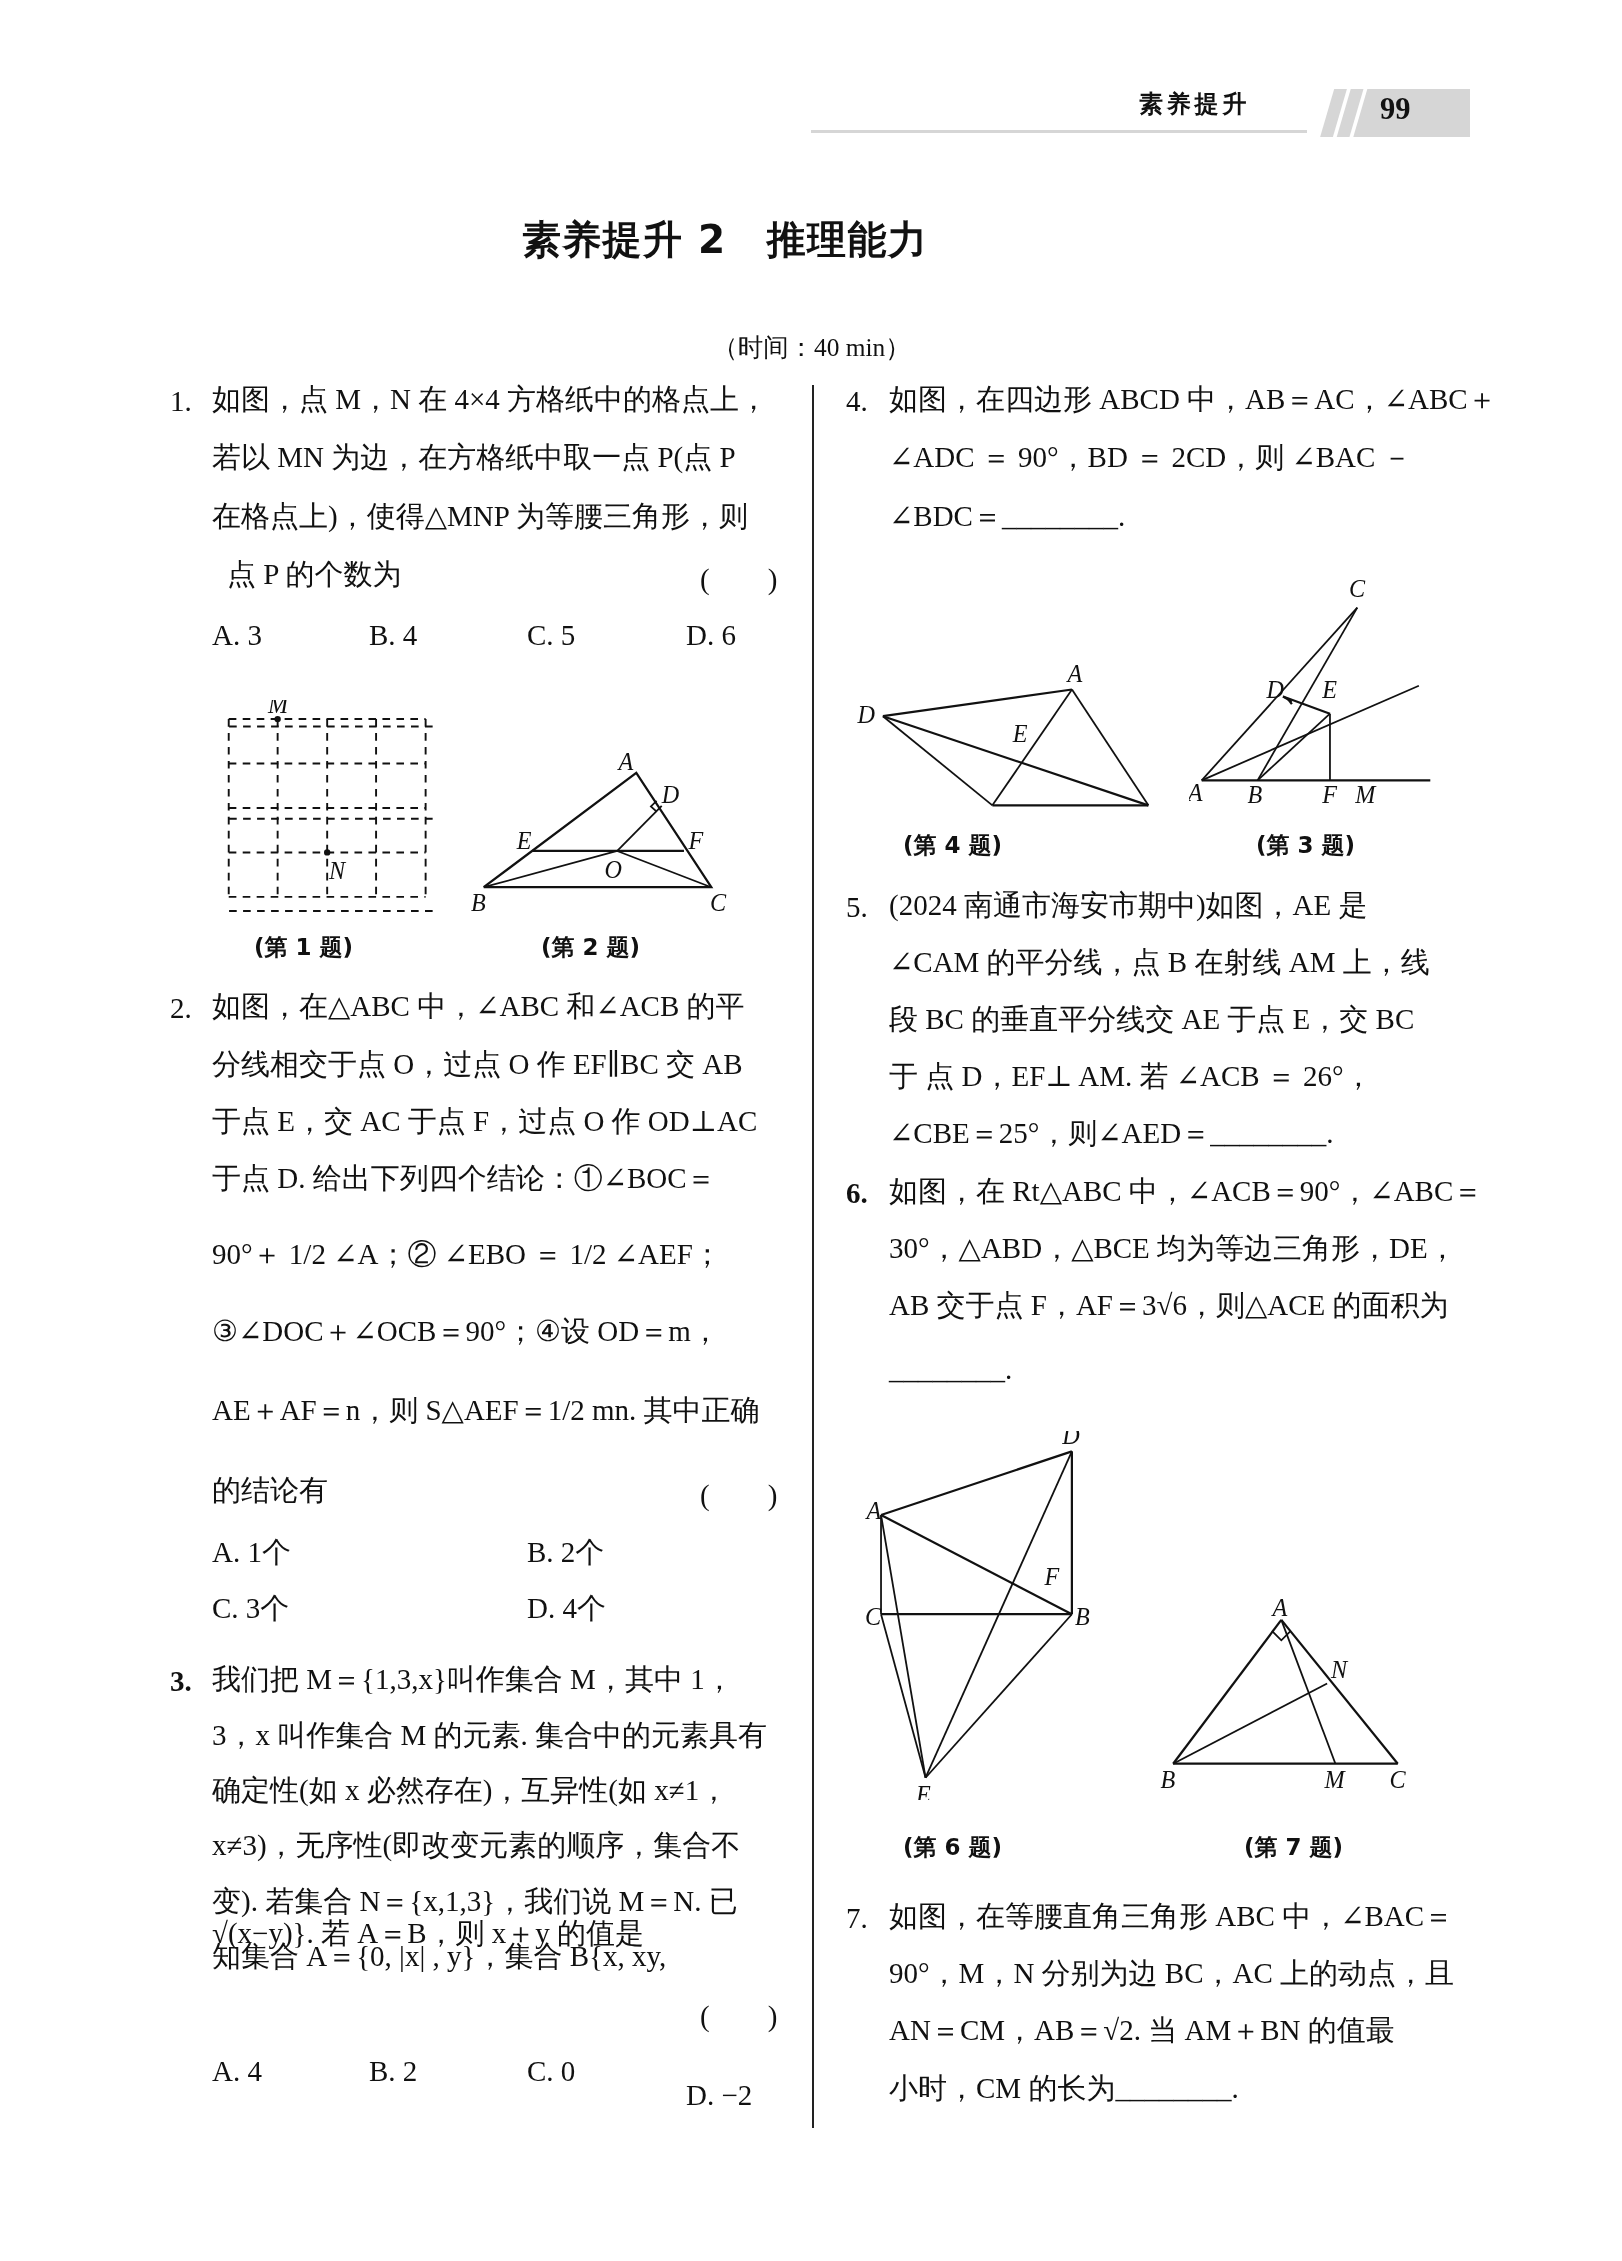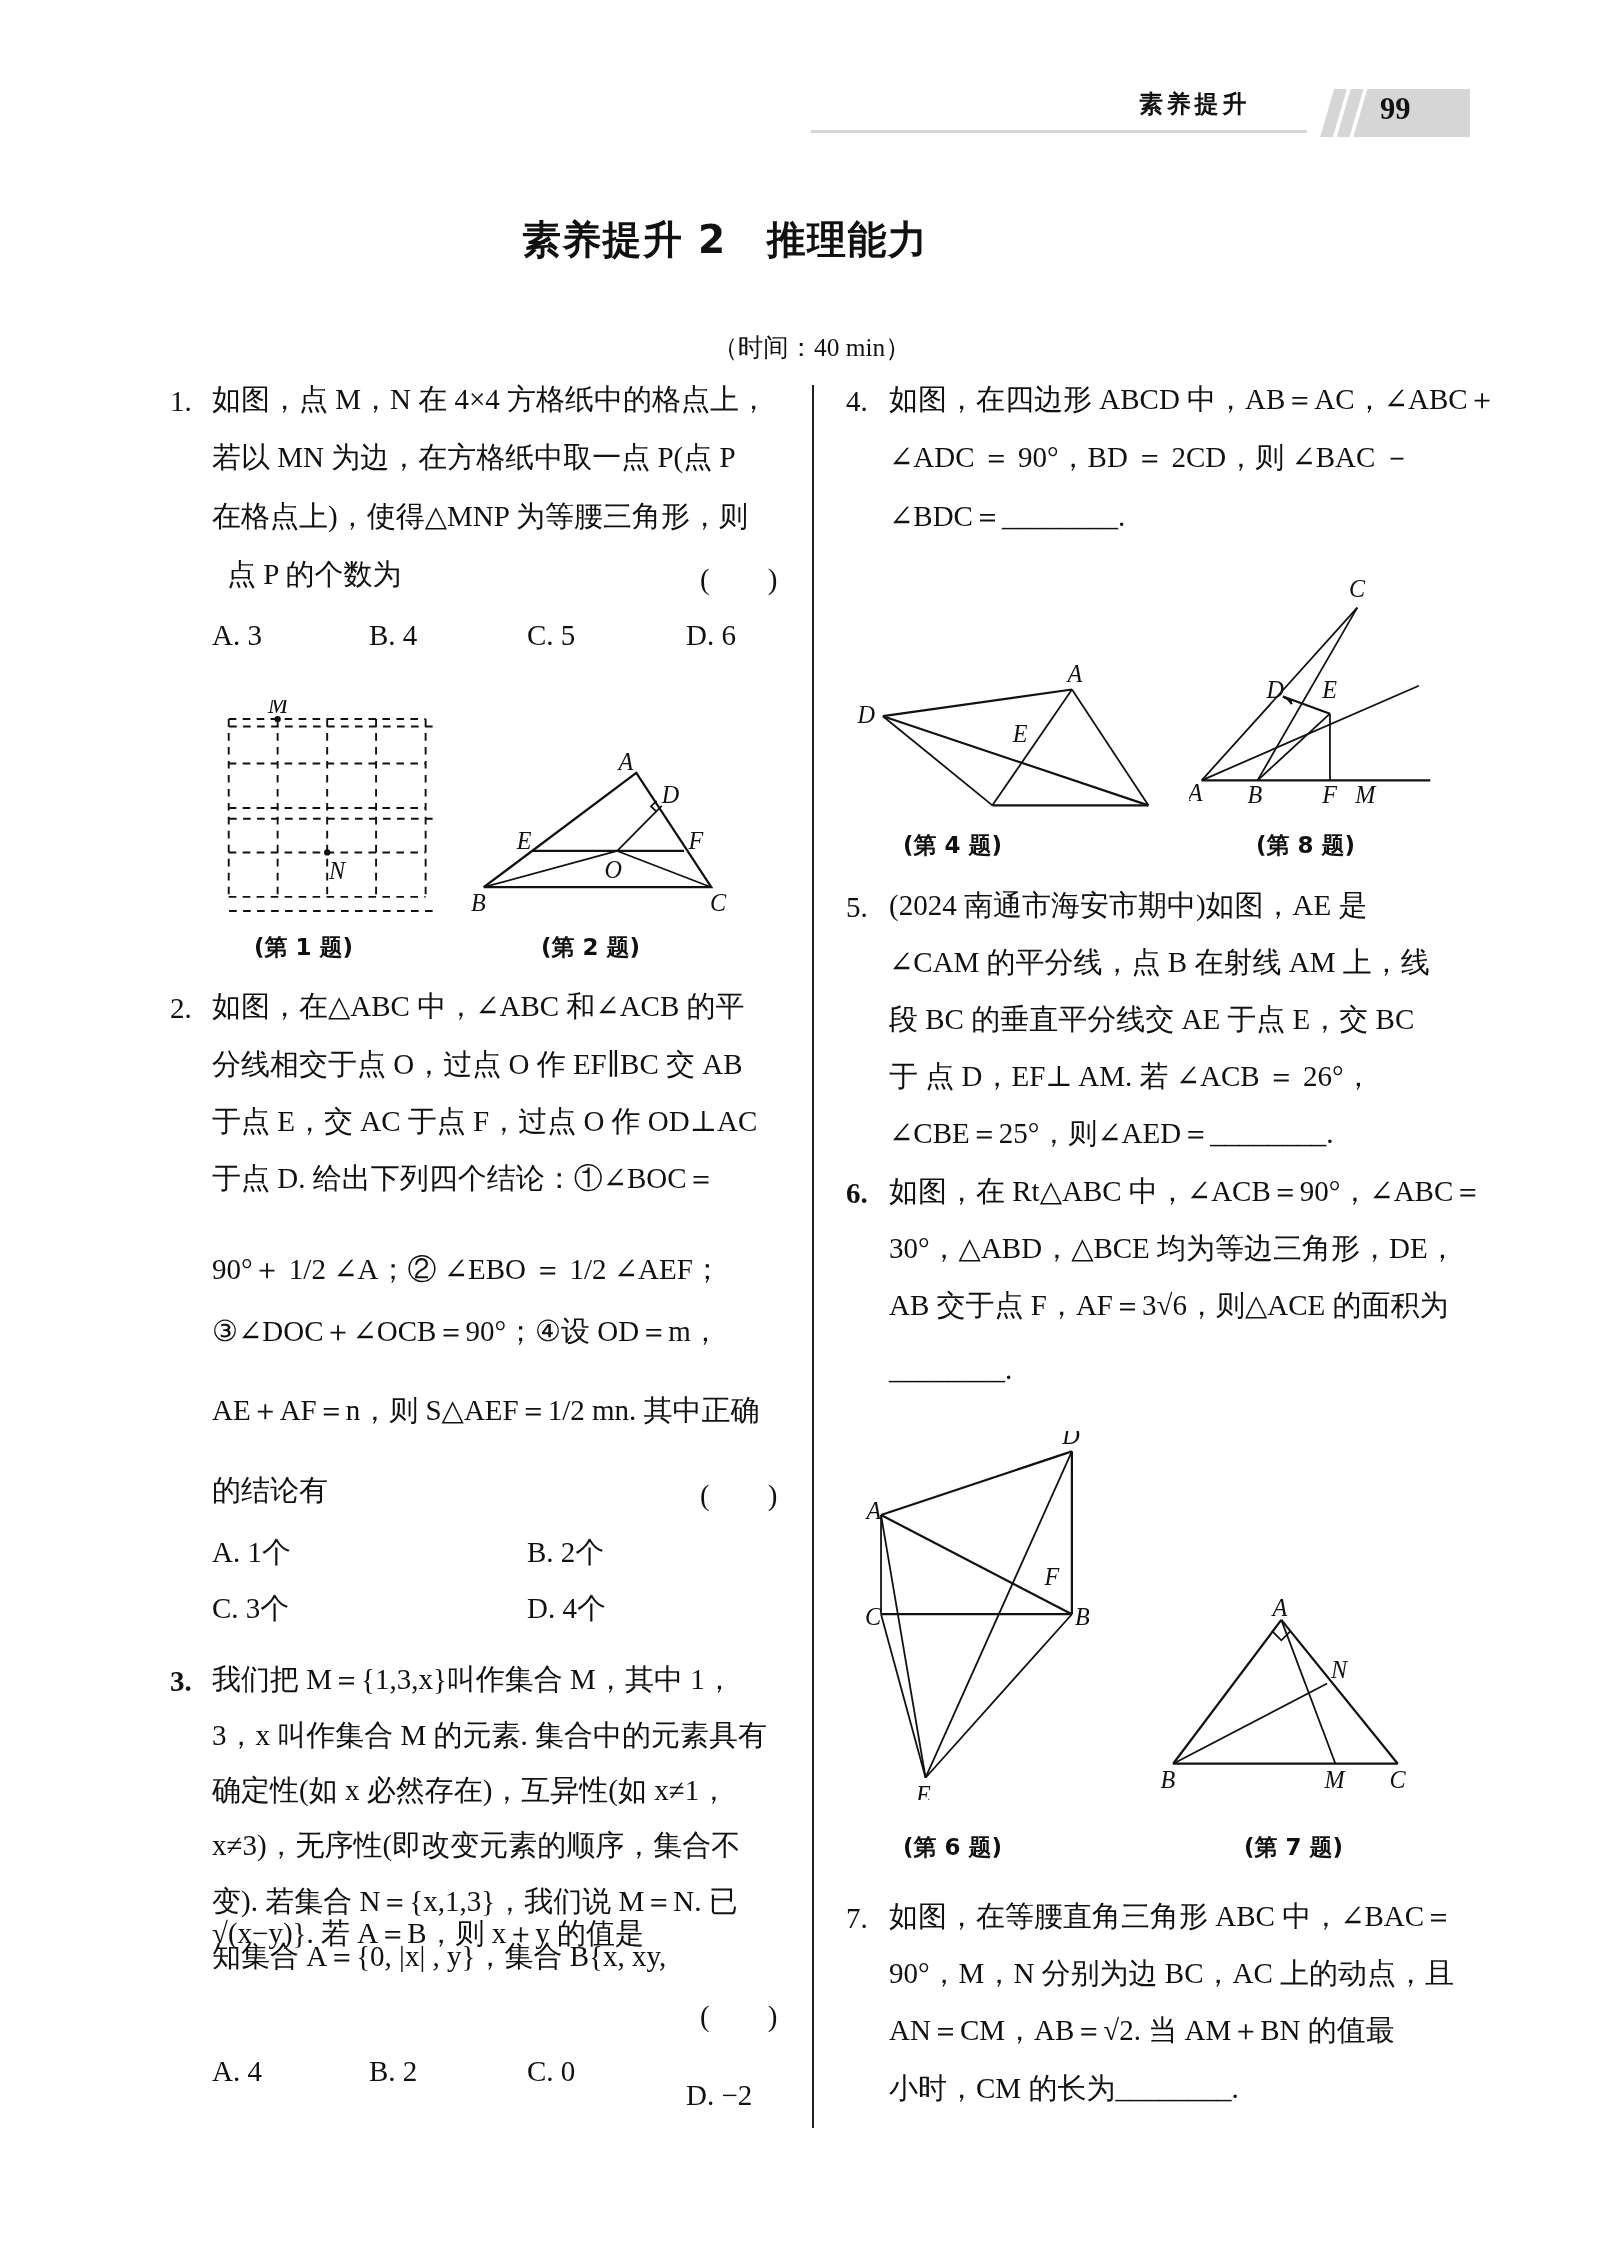--- a/index.html
+++ b/index.html
@@ -111,21 +111,21 @@
   <text x="210" y="210">O</text>
 </svg>
 <span class="caption" style="left:541px;top:932px;">(第 2 题)</span>
 
 <section>
   <span class="qnum" style="left:170px;top:992px;">2.</span>
   <div class="ln left" style="top:992px;">如图，在△ABC 中，∠ABC 和∠ACB 的平</div>
   <div class="ln left" style="top:1050px;">分线相交于点 O，过点 O 作 EF∥BC 交 AB</div>
   <div class="ln left" style="top:1107px;">于点 E，交 AC 于点 F，过点 O 作 OD⊥AC</div>
   <div class="ln left" style="top:1164px;">于点 D. 给出下列四个结论：①∠BOC＝</div>
-  <div class="ln left" style="top:1240px;margin-top:15px;">90°＋ 1/2 ∠A；② ∠EBO ＝ 1/2 ∠AEF；</div>
+  <div class="ln left" style="top:1240px;">90°＋ 1/2 ∠A；② ∠EBO ＝ 1/2 ∠AEF；</div>
   <div class="ln left" style="top:1317px;">③∠DOC＋∠OCB＝90°；④设 OD＝m，</div>
   <div class="ln left" style="top:1396px;">AE＋AF＝n，则 S△AEF＝1/2 mn. 其中正确</div>
   <div class="ln left" style="top:1476px;">的结论有</div>
   <span class="paren" style="left:700px;top:1476px;">(　　)</span>
   <span class="opt" style="left:212px;top:1533px;">A. 1个</span>
   <span class="opt" style="left:527px;top:1533px;">B. 2个</span>
   <span class="opt" style="left:212px;top:1589px;">C. 3个</span>
   <span class="opt" style="left:527px;top:1589px;">D. 4个</span>
 </section>
 
@@ -178,21 +178,21 @@
   <line class="thin" x1="108" y1="337" x2="222" y2="232"></line>
   <line class="thin" x1="222" y1="232" x2="222" y2="337"></line>
   <text x="252" y="48">C</text>
   <text x="-2" y="370">A</text>
   <text x="92" y="372">B</text>
   <text x="122" y="208">D</text>
   <text x="210" y="208">E</text>
   <text x="210" y="372">F</text>
   <text x="262" y="372">M</text>
 </svg>
-<span class="caption" style="left:1256px;top:830px;">(第 8 题)</span>
+<span class="caption" style="left:1256px;top:830px;">(第 3 题)</span>
 
 <section>
   <span class="qnum" style="left:846px;top:891px;">5.</span>
   <div class="ln right" style="top:891px;">(2024 南通市海安市期中)如图，AE 是</div>
   <div class="ln right" style="top:948px;">∠CAM 的平分线，点 B 在射线 AM 上，线</div>
   <div class="ln right" style="top:1005px;">段 BC 的垂直平分线交 AE 于点 E，交 BC</div>
   <div class="ln right" style="top:1062px;">于 点  D，EF⊥ AM. 若 ∠ACB ＝ 26°，</div>
   <div class="ln right" style="top:1119px;">∠CBE＝25°，则∠AED＝________.</div>
 </section>
 

